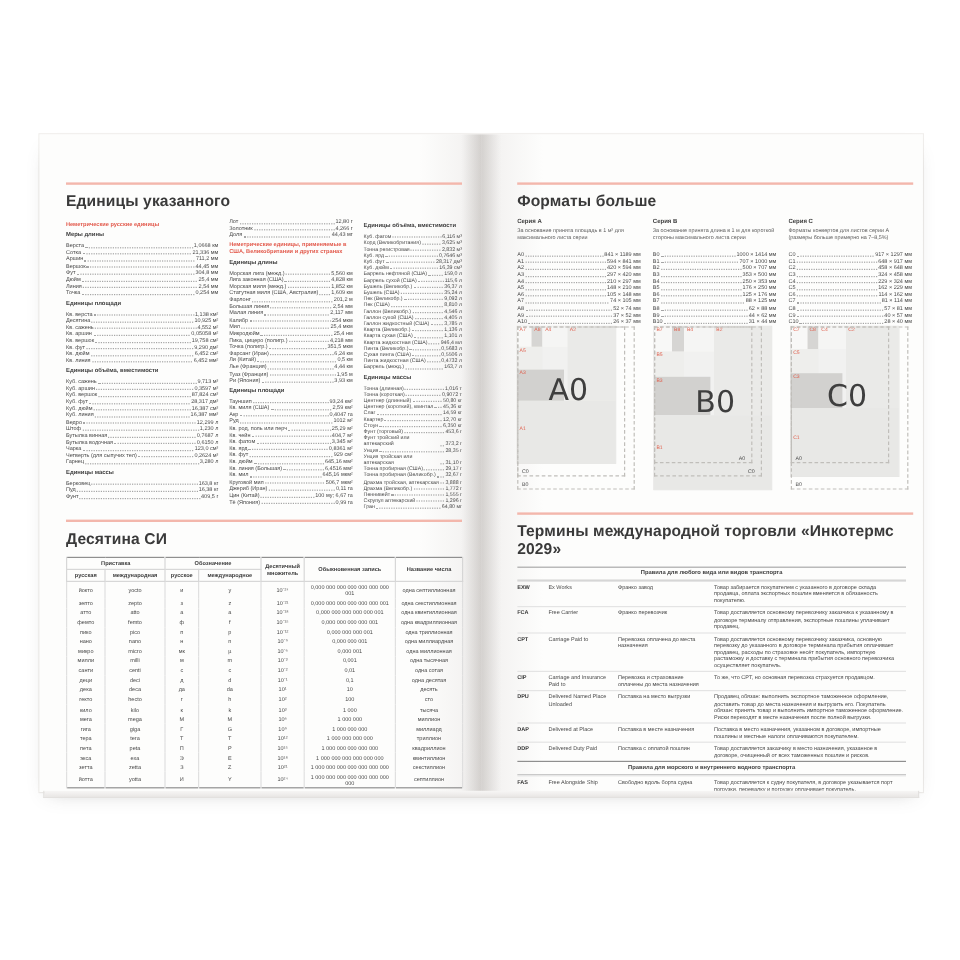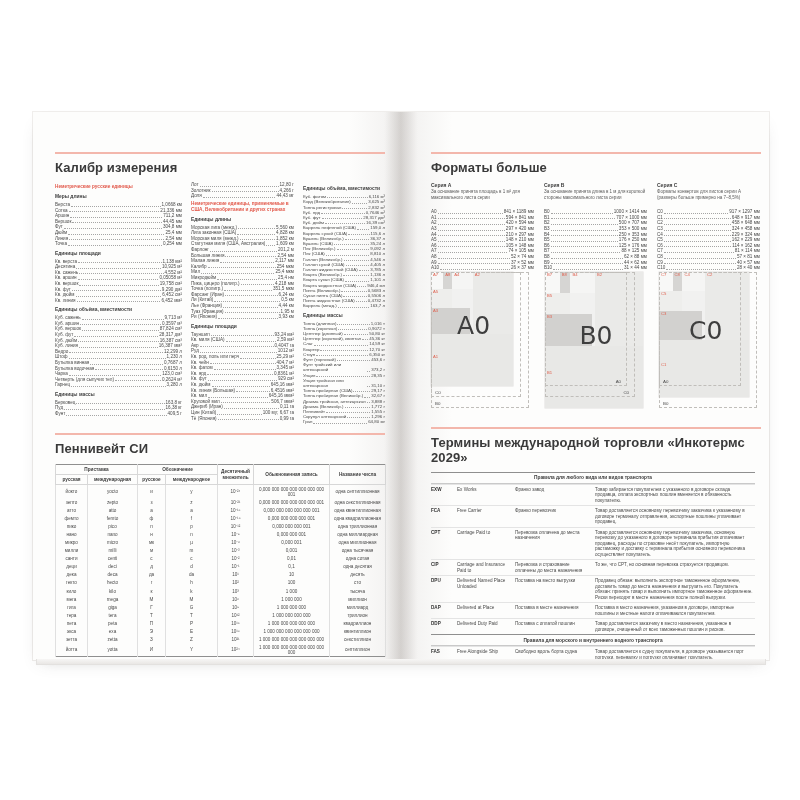--- a/index.html
+++ b/index.html
@@ -65,21 +65,21 @@
   .idesc{flex:1;padding-right:2px;}
 </style>
 </head>
 <body>
 
 <div class="stage">
   <div class="book">
 
     <div class="page left">
       <div class="rule"></div>
-      <h1>Калибр измерения</h1>
+      <h1>Единицы указанного</h1>
       <div class="ucols">
         <div class="ucol c1">
           <div class="redhead">Неметрические русские единицы</div>
           <div id="col1-groups">
               <div class="ugroup">
     <div class="ghead">Меры длины</div>
     <div class="grows">
                   <div class="lrow">
     <span class="ln">Верста</span>
     <span class="ld"></span>
@@ -665,21 +665,21 @@
     <span class="ln">Гран</span>
     <span class="ld"></span>
     <span class="lv">64,80 мг</span>
   </div>
                 </div>
   </div>
             </div>
         </div>
       </div>
       <div class="rule rule2"></div>
-      <h1>Пеннивейт СИ</h1>
+      <h1>Десятина СИ</h1>
       <table class="ptable">
         <colgroup>
             <col class="c-pl">
             <col class="c-pi">
             <col class="c-sl">
             <col class="c-si">
             <col class="c-m">
             <col class="c-z">
             <col class="c-n">
           </colgroup>

